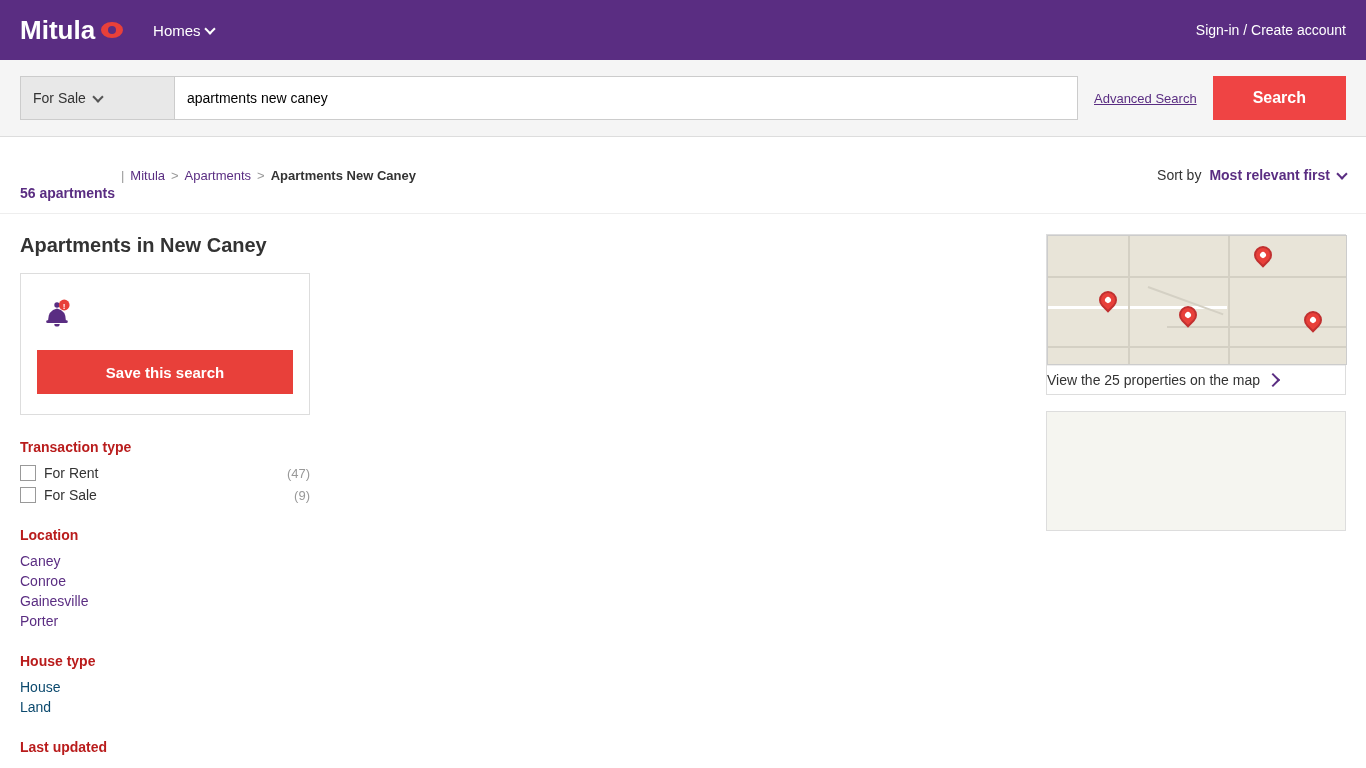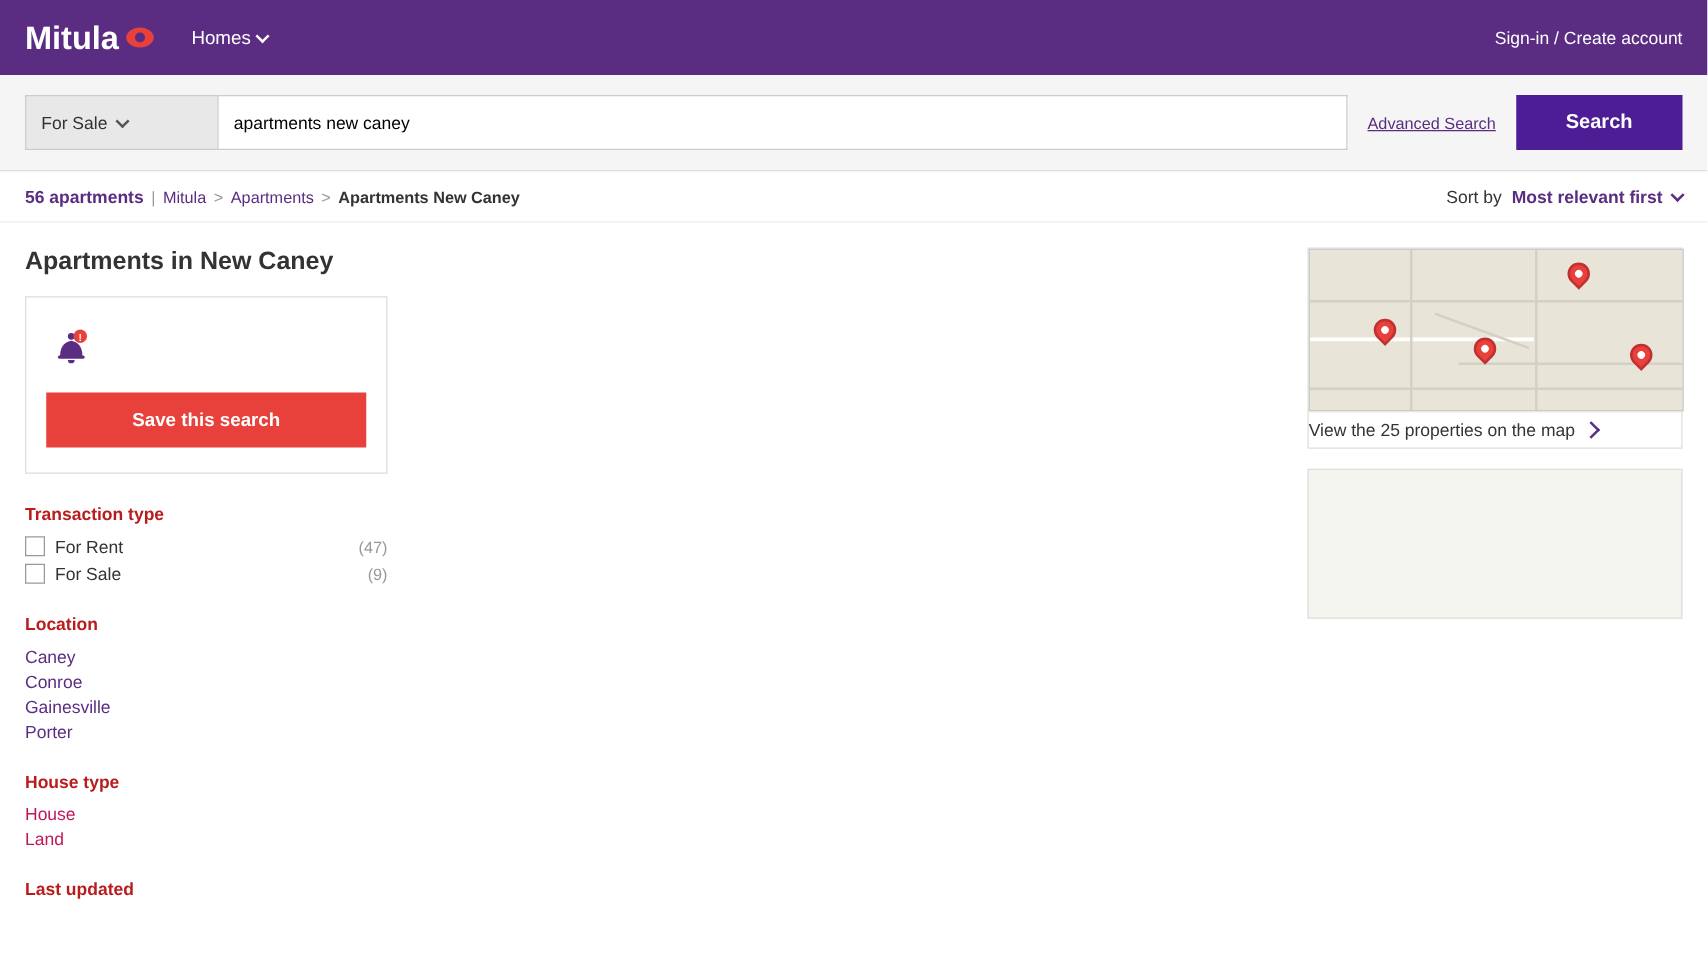--- a/index.html
+++ b/index.html
@@ -71,41 +71,41 @@
     }
     .advanced-search-link {
       color: #5a2d82;
       font-size: 13px;
       text-decoration: underline;
       cursor: pointer;
       padding: 0 16px;
       white-space: nowrap;
     }
     .search-btn {
-      background: #4c1d95;
+      background: #ef4444;
       color: #fff;
       border: none;
       height: 44px;
       padding: 0 40px;
       font-size: 16px;
       font-weight: bold;
       cursor: pointer;
       white-space: nowrap;
     }
 
     
     .breadcrumb-bar {
       padding: 12px 20px;
       display: flex;
       align-items: center;
       justify-content: space-between;
       border-bottom: 1px solid #eee;
     }
     .breadcrumb-left { display: flex; align-items: center; gap: 6px; }
-    .apt-count { color: #5a2d82; font-weight: bold; font-size: 14px; }
+    .apt-count { color: #5a2d82; font-weight: bold; font-size: 14px; margin-top: 36px; }
     .breadcrumb-sep { color: #999; font-size: 13px; }
     .breadcrumb-link { color: #5a2d82; font-size: 13px; text-decoration: none; cursor: pointer; }
     .breadcrumb-current { color: #333; font-size: 13px; font-weight: bold; }
     .sort-by { display: flex; align-items: center; gap: 8px; font-size: 14px; color: #333; }
     .sort-label { color: #333; }
     .sort-value { color: #5a2d82; font-weight: bold; cursor: pointer; }
     .sort-chevron { border: solid #5a2d82; border-width: 0 2px 2px 0; display: inline-block; padding: 3px; transform: rotate(45deg); margin-top: -3px; }
 
     
     .main-content {
@@ -190,21 +190,21 @@
     .location-link {
       display: block;
       color: #5a2d82;
       font-size: 14px;
       text-decoration: none;
       margin-bottom: 4px;
       cursor: pointer;
     }
     .house-type-link {
       display: block;
-      color: #be185d;
+      color: #0c4a6e;
       font-size: 14px;
       text-decoration: none;
       margin-bottom: 4px;
       cursor: pointer;
     }
     .map-image {
       width: 300px;
       height: 130px;
       background: #e8e4d8;
       position: relative;

